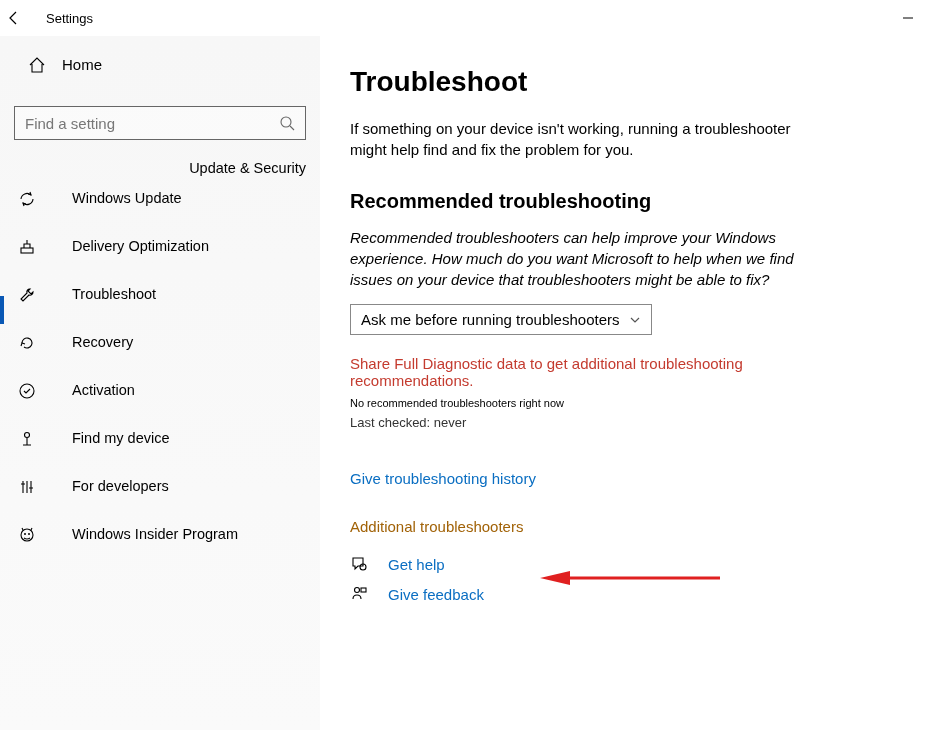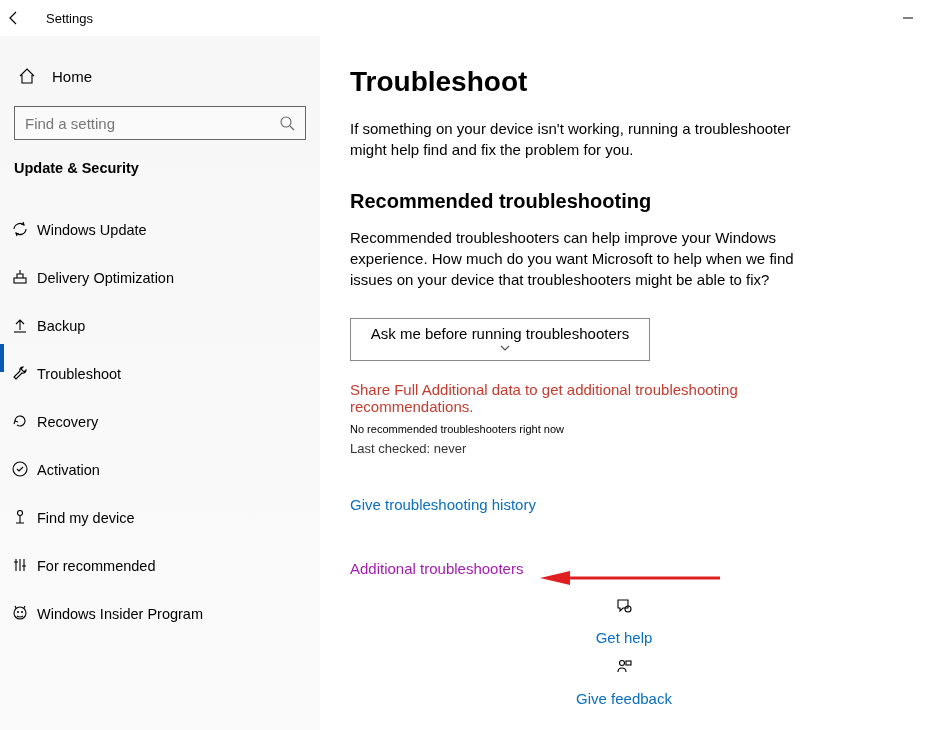--- a/index.html
+++ b/index.html
@@ -3,41 +3,41 @@
   <meta charset="utf-8">
   <style>
     * { margin: 0; padding: 0; box-sizing: border-box; font-family: "Segoe UI", sans-serif; }
     body { background: #fff; color: #000; width: 928px; height: 730px; overflow: hidden; display: flex; flex-direction: column; }
     .titlebar { display: flex; align-items: center; height: 36px; padding: 0 0; }
     .titlebar .back-btn { width: 28px; height: 28px; display: flex; align-items: center; justify-content: center; }
     .titlebar .title { margin-left: 18px; font-size: 13px; }
     .titlebar .min-btn { margin-left: auto; width: 40px; height: 28px; display: flex; align-items: center; justify-content: center; }
     .content { flex: 1; display: flex; }
     .sidebar { width: 320px; padding: 20px 0 0 0; background: linear-gradient(to bottom, #f7f7f7, #fafafa); }
-    .home-row { display: flex; align-items: center; height: 40px; padding: 0 18px; gap: 16px; font-size: 15px; }
+    .home-row { display: flex; align-items: flex-start; height: 40px; padding: 0 28px; gap: 16px; font-size: 15px; }
     .home-row .icon { width: 18px; display:flex; justify-content:center; }
     .search-box { margin: 10px 14px 18px 14px; display: flex; align-items: center; height: 34px; border: 1px solid #666; padding: 9px 10px; background: rgba(255,255,255,0.4); }
     .search-box input { border: none; outline: none; background: transparent; flex: 1; font-size: 15px; color: #333; }
     .search-box input::placeholder { color: #777; }
-    .section-label { font-size: 14.5px; font-weight: 700; padding: 2px 14px 14px 14px; }
-    .nav-item { display: flex; align-items: flex-end; height: 48px; padding: 0 11px; gap: 8px; font-size: 14.5px; position: relative; cursor: default; }
+    .section-label { font-size: 14.5px; font-weight: 400; padding: 2px 14px 14px 14px; text-align: right; }
+    .nav-item { display: flex; align-items: flex-start; height: 48px; padding: 0 18px; gap: 36px; font-size: 14.5px; position: relative; cursor: default; }
     .nav-item .icon { width: 18px; display:flex; justify-content:center; }
     .nav-item.active::before { content: ""; position: absolute; left: 0; top: 10px; bottom: 10px; width: 4px; background: #0a58b5; }
     .main { flex: 1; padding: 30px 30px 0 30px; }
     .page-title { font-size: 28px; font-weight: 600; margin-bottom: 20px; }
     .body-text { font-size: 15px; line-height: 1.4; color: #000; max-width: 470px; margin-bottom: 30px; }
     .section-title { font-size: 20px; font-weight: 600; margin-bottom: 14px; }
-    .select-box { display: inline-flex; align-items: center; justify-content: space-between; border: 1px solid #888; padding: 6px 10px; min-width: 300px; font-size: 15px; margin-top: 8px; margin-bottom: 20px; flex-direction: column; }
+    .select-box { display: inline-flex; align-items: center; justify-content: space-between; border: 1px solid #888; padding: 6px 10px; min-width: 300px; font-size: 15px; margin-top: 8px; margin-bottom: 20px; }
     .select-box .chev { margin-left: 10px; }
     .diag-warn { color: #c43b2f; font-size: 15px; max-width: 470px; margin-bottom: 8px; }
     .muted { font-size: 11px; margin-bottom: 6px; }
     .small { font-size: 13px; color: #333; margin-bottom: 40px; }
     .link-blue { color: #0a6ec2; font-size: 15px; }
-    .gray-link { color: #a21caf; font-size: 15px; margin: 46px 0 20px 0; display:flex; align-items:center; }
-    .help-row { display: flex; align-items: center; gap: 14px; margin-bottom: 12px; flex-direction: column; }
+    .gray-link { color: #a16207; font-size: 15px; margin: 30px 0 20px 0; display:flex; align-items:center; }
+    .help-row { display: flex; align-items: center; gap: 20px; margin-bottom: 12px; }
     .help-row .icon { width: 18px; display:flex; justify-content:center; }
     .arrow-annot { position: absolute; }
     svg { display: block; }
   </style>
 </head>
 <body>
 
 <div class="titlebar">
   <div class="back-btn">
     <svg width="16" height="16" viewBox="0 0 16 16">
@@ -89,29 +89,20 @@
       <span class="icon">
         <svg width="18" height="18" viewBox="0 0 18 18">
             <rect x="3" y="10" width="12" height="5" stroke="#000" stroke-width="1.1" fill="none"></rect>
             <path d="M6 10 V6 H12 V10 M9 2 V6" stroke="#000" stroke-width="1.1" fill="none"></path>
           </svg>
       </span>
       <span>Delivery Optimization</span>
     </div>
 
 
-    <div class="nav-item">
-      <span class="icon">
-        <svg width="18" height="18" viewBox="0 0 18 18">
-            <path d="M9 14 V4 M5 8 L9 4 L13 8" stroke="#000" stroke-width="1.1" fill="none"></path>
-            <line x1="3" y1="16" x2="15" y2="16" stroke="#000" stroke-width="1.1"></line>
-          </svg>
-      </span>
-      <span>Backup</span>
-    </div>
 
     <div class="nav-item active">
       <span class="icon">
         <svg width="18" height="18" viewBox="0 0 18 18">
             <path d="M12 3a3 3 0 0 0-3 4 L3 13 l2 2 L11 9a3 3 0 0 0 4-3 L13 8 L10 5 Z" stroke="#000" stroke-width="1.1" fill="none"></path>
           </svg>
       </span>
       <span>Troubleshoot</span>
     </div>
 
@@ -144,21 +135,21 @@
       </span>
       <span>Find my device</span>
     </div>
 
     <div class="nav-item">
       <span class="icon">
         <svg width="18" height="18" viewBox="0 0 18 18">
             <path d="M5 3 V15 M9 3 V15 M13 3 V15 M3 6 H7 M11 10 H15" stroke="#000" stroke-width="1.1" fill="none"></path>
           </svg>
       </span>
-      <span>For recommended</span>
+      <span>For developers</span>
     </div>
 
     <div class="nav-item">
       <span class="icon">
         <svg width="18" height="18" viewBox="0 0 18 18">
             <circle cx="9" cy="9" r="6" stroke="#000" stroke-width="1.1" fill="none"></circle>
             <circle cx="7" cy="8" r="1" fill="#000"></circle>
             <circle cx="11" cy="8" r="1" fill="#000"></circle>
             <path d="M6 12 Q9 14 12 12" stroke="#000" stroke-width="1.1" fill="none"></path>
             <path d="M5 4 L4 2 M13 4 L14 2" stroke="#000" stroke-width="1.1"></path>
@@ -166,32 +157,32 @@
       </span>
       <span>Windows Insider Program</span>
     </div>
   </div>
 
   <div class="main" style="position:relative;">
     <h1 class="page-title">Troubleshoot</h1>
     <p class="body-text">If something on your device isn't working, running a troubleshooter might help find and fix the problem for you.</p>
 
     <h2 class="section-title">Recommended troubleshooting</h2>
-    <p class="body-text" style="margin-bottom:20px;">Recommended troubleshooters can help improve your Windows experience. How much do you want Microsoft to help when we find issues on your device that troubleshooters might be able to fix?</p>
+    <p class="body-text" style="margin-bottom:6px;font-style:italic;">Recommended troubleshooters can help improve your Windows experience. How much do you want Microsoft to help when we find issues on your device that troubleshooters might be able to fix?</p>
 
     <div class="select-box">
       <span>Ask me before running troubleshooters</span>
       <span class="chev">
         <svg width="12" height="12" viewBox="0 0 12 12">
             <path d="M2 4 L6 8 L10 4" stroke="#555" stroke-width="1.2" fill="none"></path>
           </svg>
       </span>
     </div>
 
-    <p class="diag-warn">Share Full Additional data to get additional troubleshooting recommendations.</p>
+    <p class="diag-warn">Share Full Diagnostic data to get additional troubleshooting recommendations.</p>
     <p class="muted">No recommended troubleshooters right now</p>
     <p class="small">Last checked: never</p>
 
     <div><a class="link-blue">Give troubleshooting history</a></div>
 
     <div class="gray-link">
       <span>Additional troubleshooters</span>
     </div>
 
     <svg class="arrow-annot" style="left:220px; top:532px;" width="180" height="20" viewBox="0 0 180 20">

